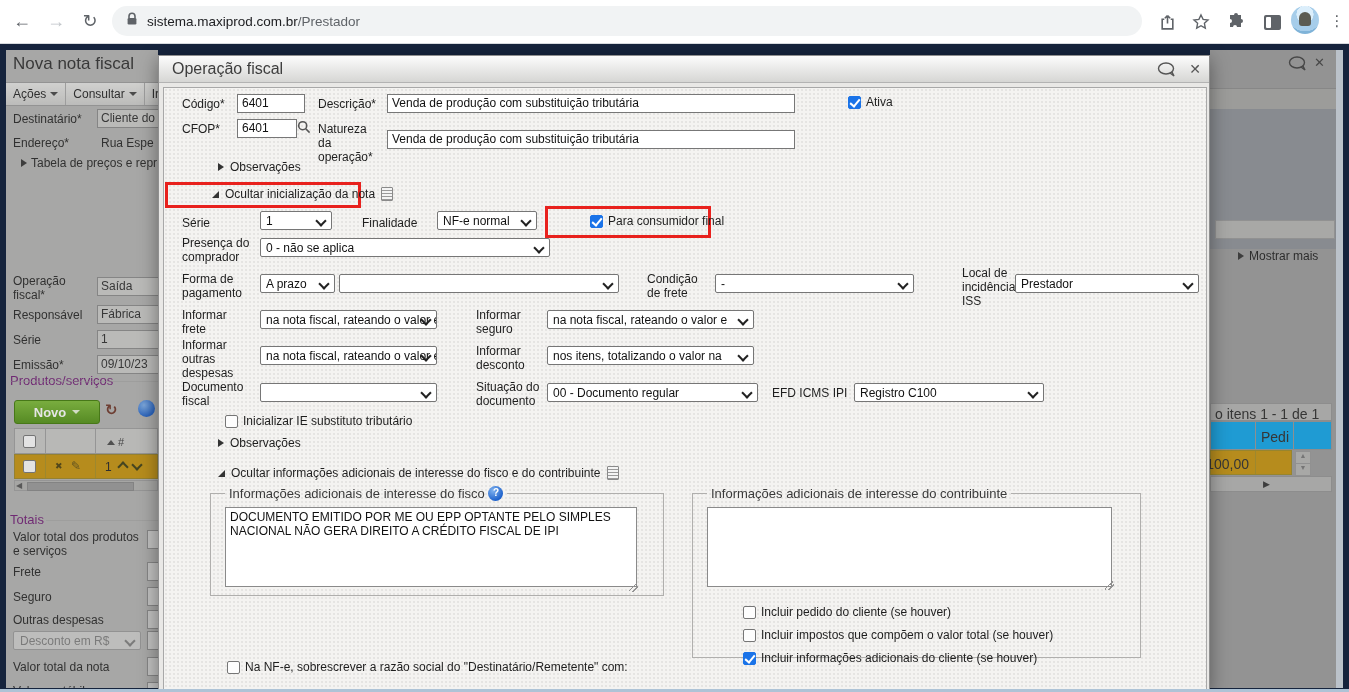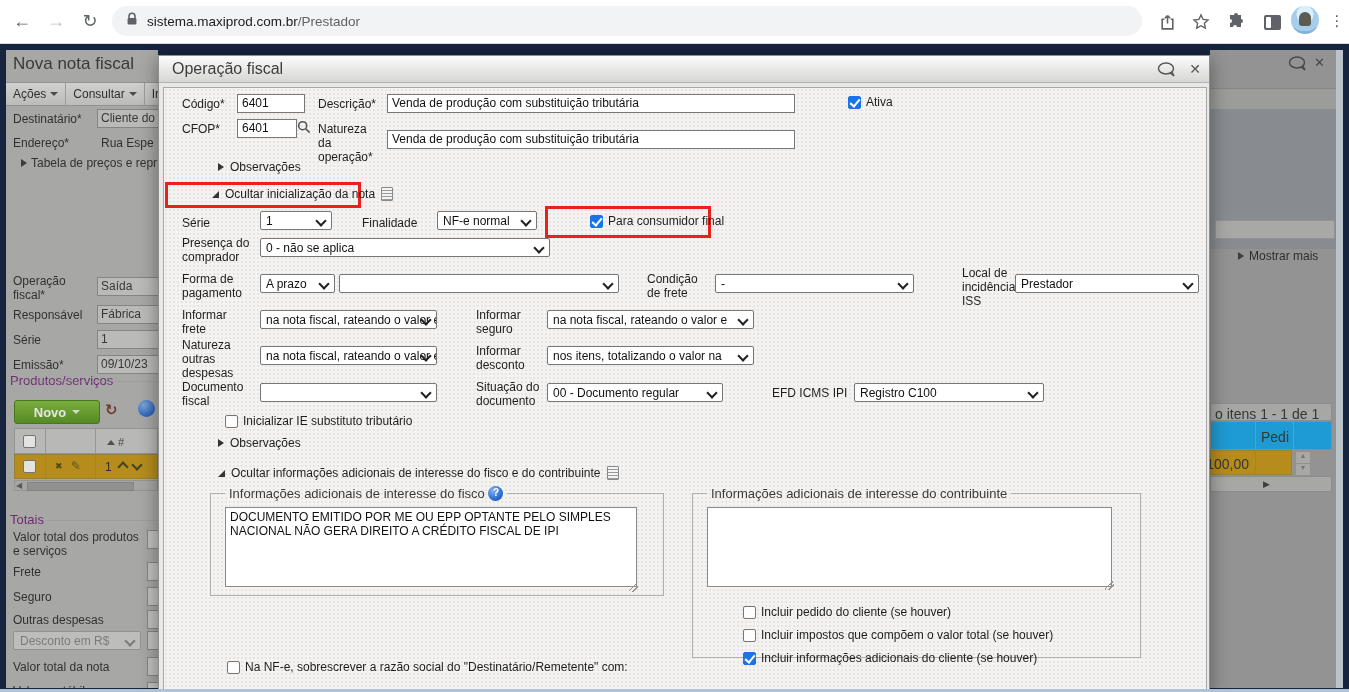--- a/index.html
+++ b/index.html
@@ -347,29 +347,29 @@
     <div class="flabel" style="left:483px;top:184px;width:60px;">Condição de frete</div>
     <div class="sel" style="left:551px;top:186px;width:199px;">-</div>
     <div class="flabel" style="left:798px;top:178px;width:72px;">Local de incidência do ISS</div>
     <div class="sel" style="left:851px;top:186px;width:184px;">Prestador</div>
 
     <div class="flabel" style="left:18px;top:220px;width:60px;">Informar frete</div>
     <div class="sel" style="left:96px;top:222px;width:177px;">na nota fiscal, rateando o valor e</div>
     <div class="flabel" style="left:312px;top:220px;width:60px;">Informar seguro</div>
     <div class="sel" style="left:383px;top:222px;width:207px;">na nota fiscal, rateando o valor e</div>
 
-    <div class="flabel" style="left:18px;top:250px;width:60px;">Natureza outras despesas</div>
+    <div class="flabel" style="left:18px;top:250px;width:60px;">Informar outras despesas</div>
     <div class="sel" style="left:96px;top:258px;width:177px;">na nota fiscal, rateando o valor e</div>
     <div class="flabel" style="left:312px;top:256px;width:60px;">Informar desconto</div>
     <div class="sel" style="left:383px;top:258px;width:207px;">nos itens, totalizando o valor na</div>
 
     <div class="flabel" style="left:18px;top:292px;width:60px;">Documento fiscal</div>
     <div class="sel" style="left:96px;top:295px;width:177px;"></div>
     <div class="flabel" style="left:312px;top:292px;width:68px;">Situação do documento</div>
-    <div class="sel" style="left:383px;top:295px;width:176px;">00 - Documento regular</div>
+    <div class="sel" style="left:383px;top:295px;width:211px;">00 - Documento regular</div>
     <div class="flabel" style="left:608px;top:298px;">EFD ICMS IPI</div>
     <div class="sel" style="left:690px;top:295px;width:190px;">Registro C100</div>
 
     <div class="cbrow" style="left:25px;top:326px;">
       <span class="cb"></span>
       <span>Inicializar IE substituto tributário</span>
     </div>
 
     <div class="cbrow" style="left:18px;top:348px;gap:6px;">
       <span class="exp-c"></span>

